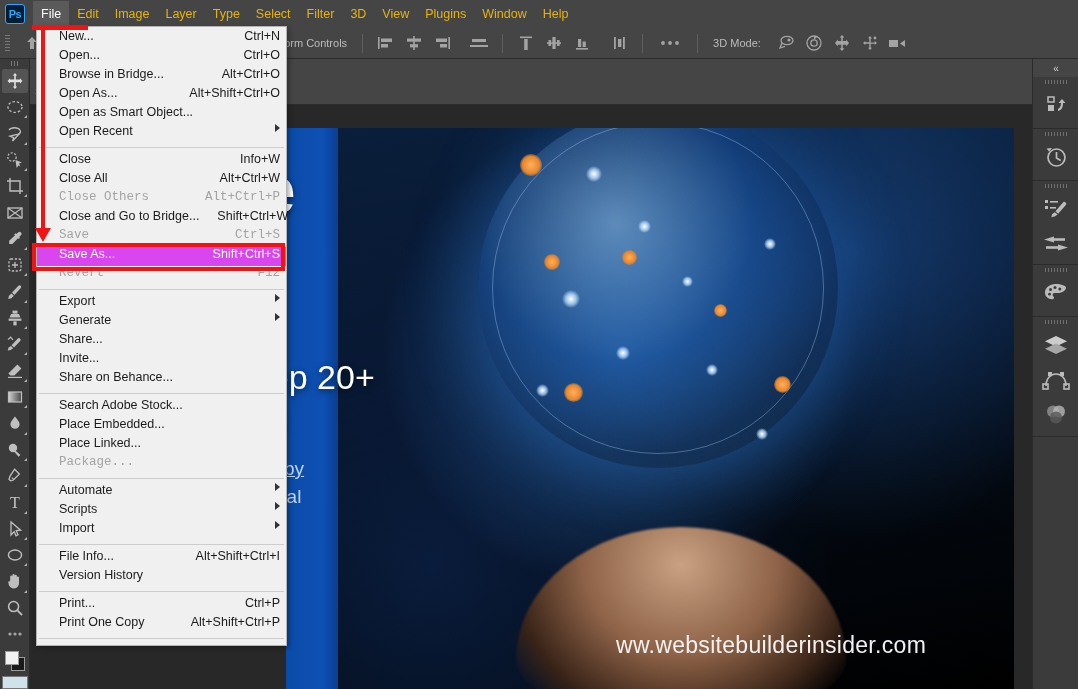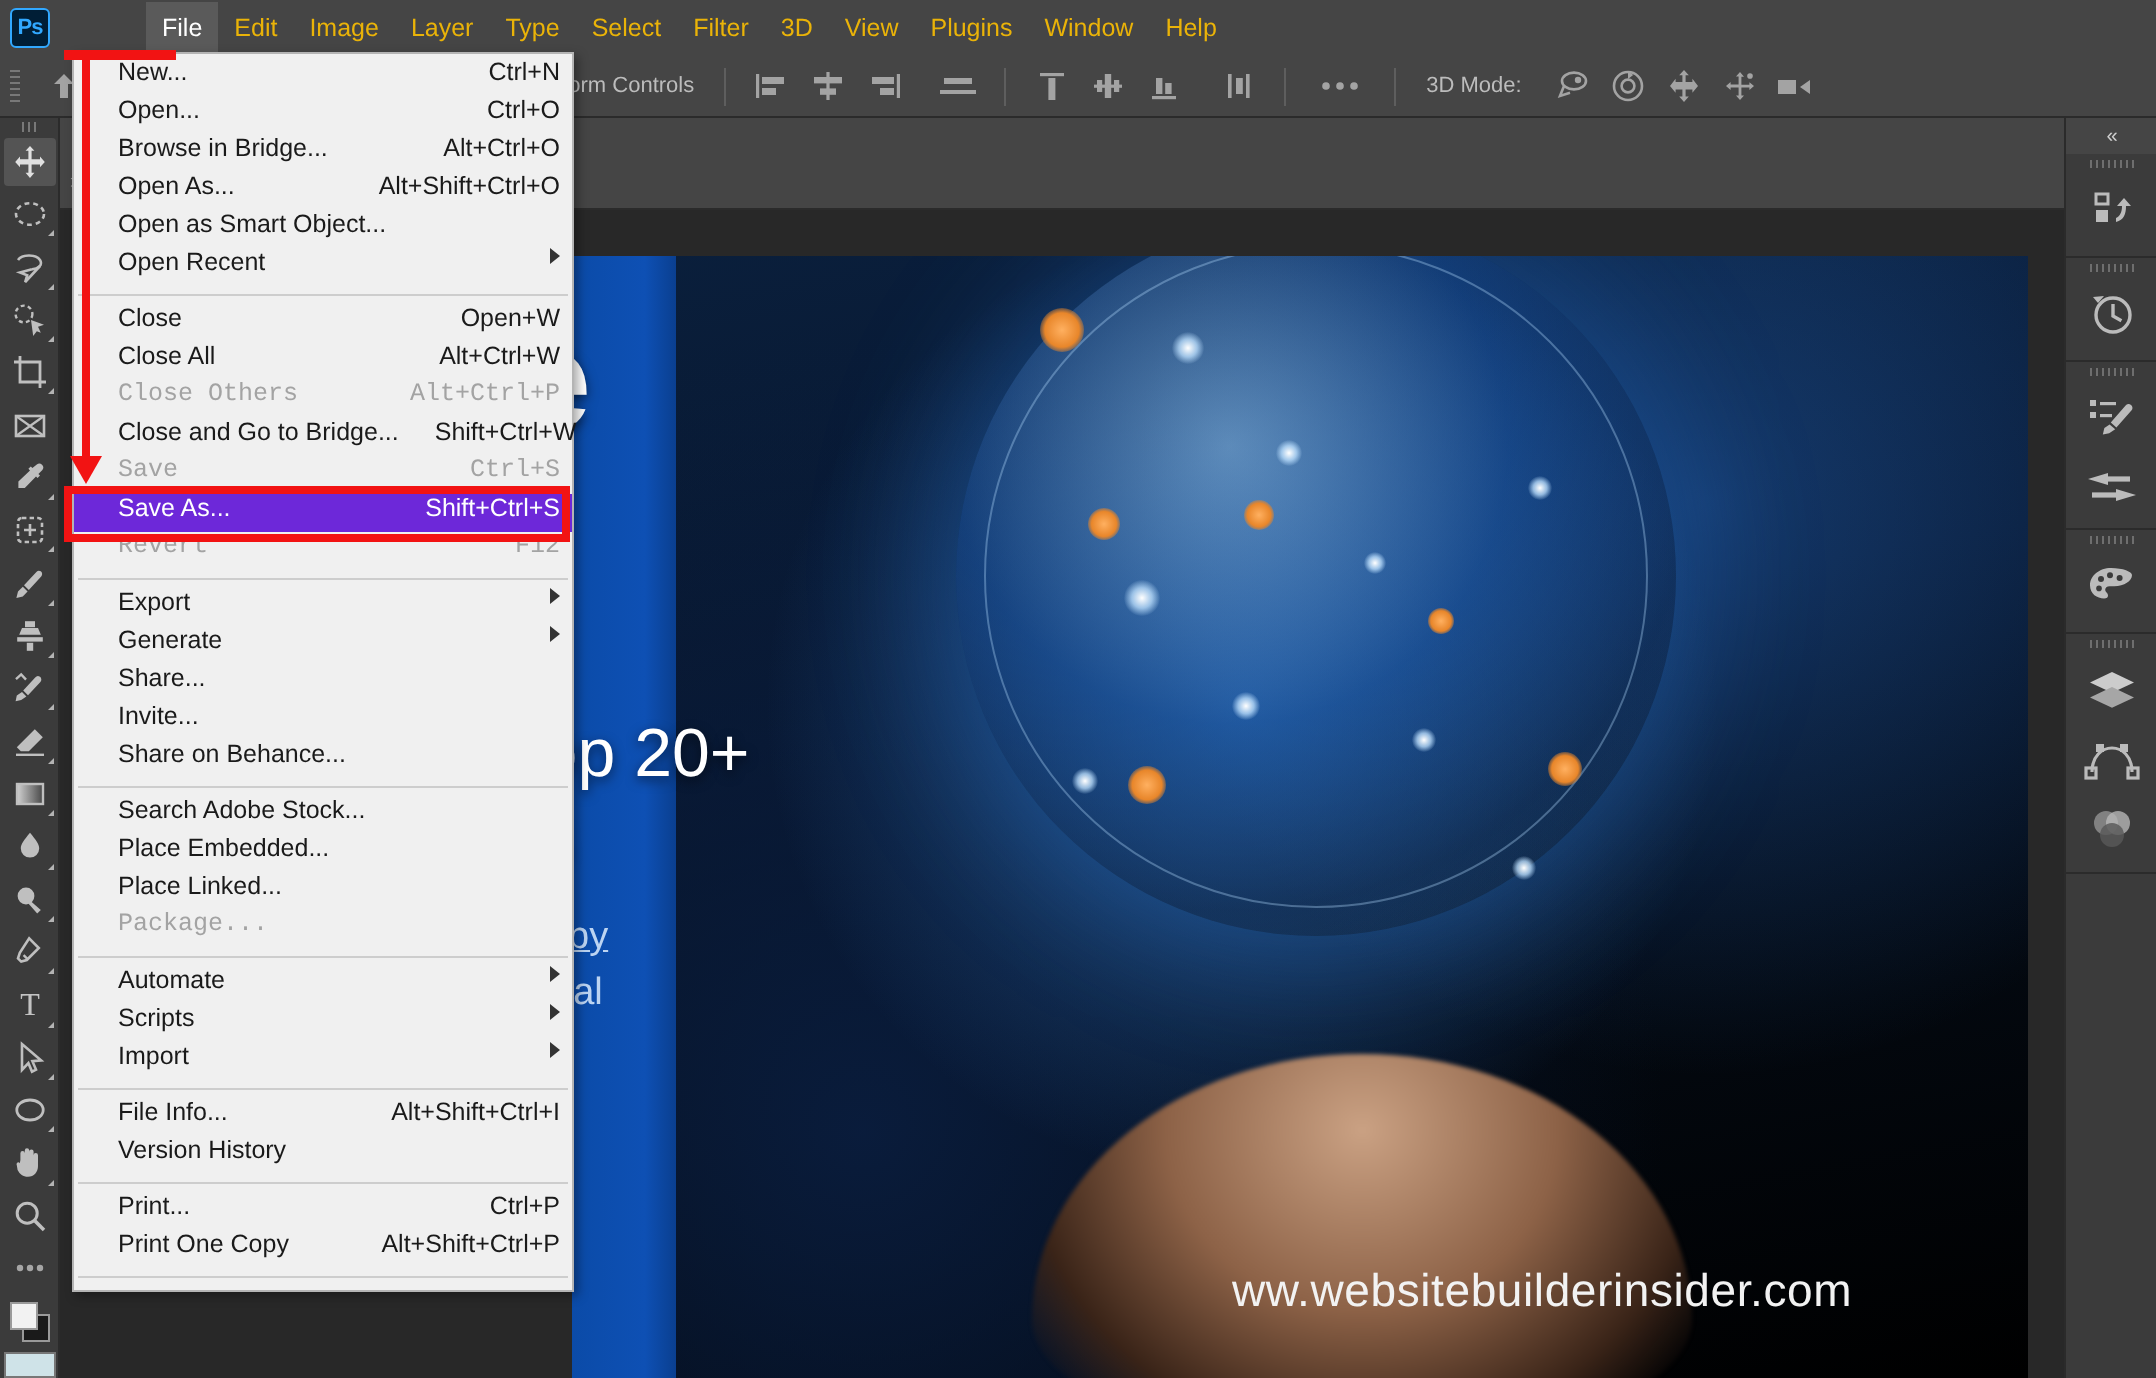--- a/index.html
+++ b/index.html
@@ -7,21 +7,21 @@
     width: 1078px; height: 689px;
     background: #323232;
     font-family: "Liberation Sans", sans-serif;
     overflow: hidden;
   }
   #app { position: relative; width: 1078px; height: 689px; }
 
   
   .menubar {
     position: absolute; left: 0; top: 0; width: 1078px; height: 28px;
-    background: #454545; display: flex; align-items: center; gap: 40px;
+    background: #454545; display: flex; align-items: center;
   }
   .ps-logo {
     width: 20px; height: 20px; margin-left: 5px; margin-right: 8px;
     background: #001e36; border: 1px solid #31a8ff; border-radius: 3px;
     color: #31a8ff; font-size: 11px; font-weight: bold;
     display: flex; align-items: center; justify-content: center;
     letter-spacing: -0.5px;
   }
   .menu-item {
     color: #eab308; font-size: 12.5px; padding: 4px 8px; height: 26px;
@@ -149,21 +149,21 @@
     background:#f0f0f0; border:1px solid #b4b4b4;
     box-shadow: 2px 2px 5px rgba(0,0,0,.35); padding:2px 0;
     font-size:12.5px; color:#1a1a1a; z-index:40;
   }
   .mi { display:flex; align-items:flex-start; height:19px; padding:0 6px 0 22px; position:relative; }
   .mi .lbl { flex:0 0 auto; }
   .mi .acc { margin-left:auto; padding-left:18px; color:#1a1a1a; }
   .mi.disabled .lbl, .mi.disabled .acc { color:#a3a3a3;font-family:Liberation Mono, monospace; }
   .mi .arrow { margin-left:auto; width:0;height:0;
     border-top:4px solid transparent; border-bottom:4px solid transparent; border-left:5px solid #333; }
-  .mi.hl { background:#6d28d9; color:#fff; }
+  .mi.hl { background:#d946ef; color:#fff; }
   .mi.hl .acc { color:#fff; }
   .msep { height:1px; background:#cdcdcd; margin:4px 2px; }
 
   
   .ann-underline {
     position:absolute; left:32px; top:25px; width:56px; height:5px; background:#f21313; z-index:60;
   }
   .ann-arrow-line {
     position:absolute; left:41px; top:28px; width:4px; height:208px; background:#f21313; z-index:55;
   }
@@ -627,21 +627,21 @@
       <div class="mi">
         <span class="lbl">Open as Smart Object...</span>
       </div>
       <div class="mi">
         <span class="lbl">Open Recent</span>
         <span class="arrow"></span>
       </div>
       <div class="msep"></div>
       <div class="mi">
         <span class="lbl">Close</span>
-        <span class="acc">Open+W</span>
+        <span class="acc">Info+W</span>
       </div>
       <div class="mi">
         <span class="lbl">Close All</span>
         <span class="acc">Alt+Ctrl+W</span>
       </div>
       <div class="mi disabled">
         <span class="lbl">Close Others</span>
         <span class="acc">Alt+Ctrl+P</span>
       </div>
       <div class="mi">

